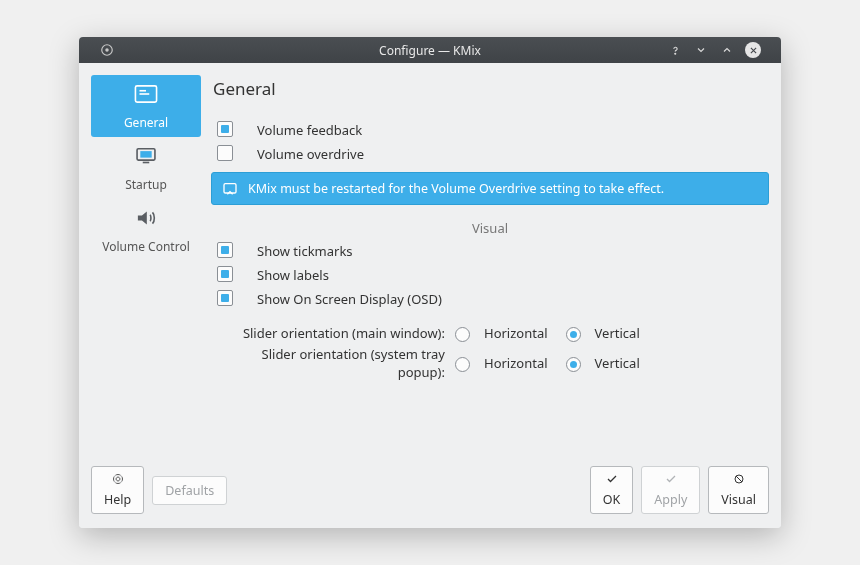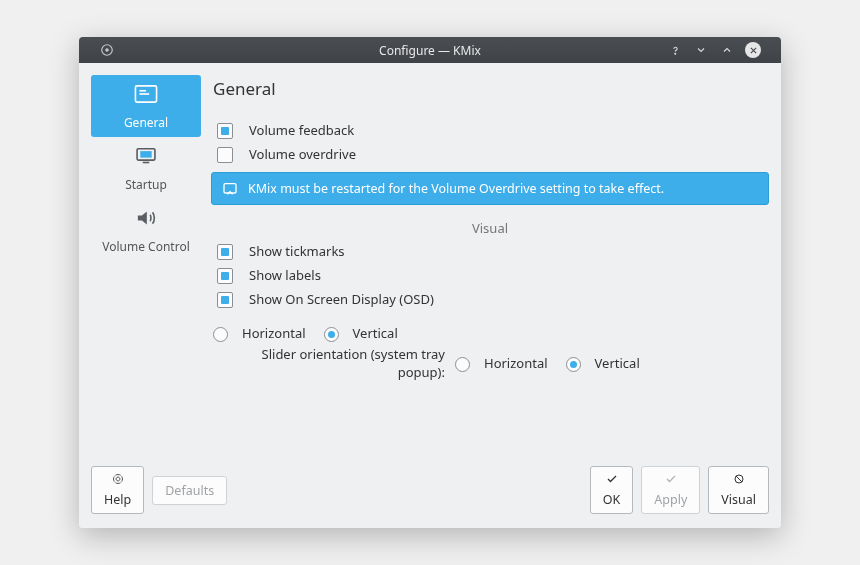--- a/index.html
+++ b/index.html
@@ -76,21 +76,21 @@
 .main {
   flex:1;
   display:flex;
   flex-direction:column;
 }
 .page-title { font-size:17px; color:#333; margin: 2px 0 18px 2px; font-weight:400; }
 .section-head {
   text-align:center; color:#777; font-size:13px;
   height:14px; overflow:hidden; margin-bottom:6px;
 }
-.row { display:flex; align-items:flex-end; gap:16px; margin: 3px 0; padding-left:6px; }
+.row { display:flex; align-items:flex-start; gap:24px; margin: 3px 0; padding-left:6px; }
 .chk {
   width:16px; height:16px; border:1px solid #8a8f95; border-radius:2px;
   display:inline-flex; align-items:center; justify-content:center;
   background:#fcfcfc; cursor:pointer;
 }
 .chk.checked::after {
   content:""; width:8px; height:8px; background:#3daee9; border-radius:1px;
 }
 .info-banner {
   margin:6px 0 14px;
@@ -241,20 +241,21 @@
         <span class="chk checked"></span>
         <span>Show labels</span>
       </div>
       <div class="row">
         <span class="chk checked"></span>
         <span>Show On Screen Display (OSD)</span>
       </div>
 
       <div class="orient-block">
         <div class="orient-row">
+          <span class="orient-label">Slider orientation (main window):</span>
           <span class="radio-pair">
             <span class="radio"></span>
             <span>Horizontal</span>
           </span>
           <span class="radio-pair">
             <span class="radio checked"></span>
             <span>Vertical</span>
           </span>
         </div>
         <div class="orient-row">

